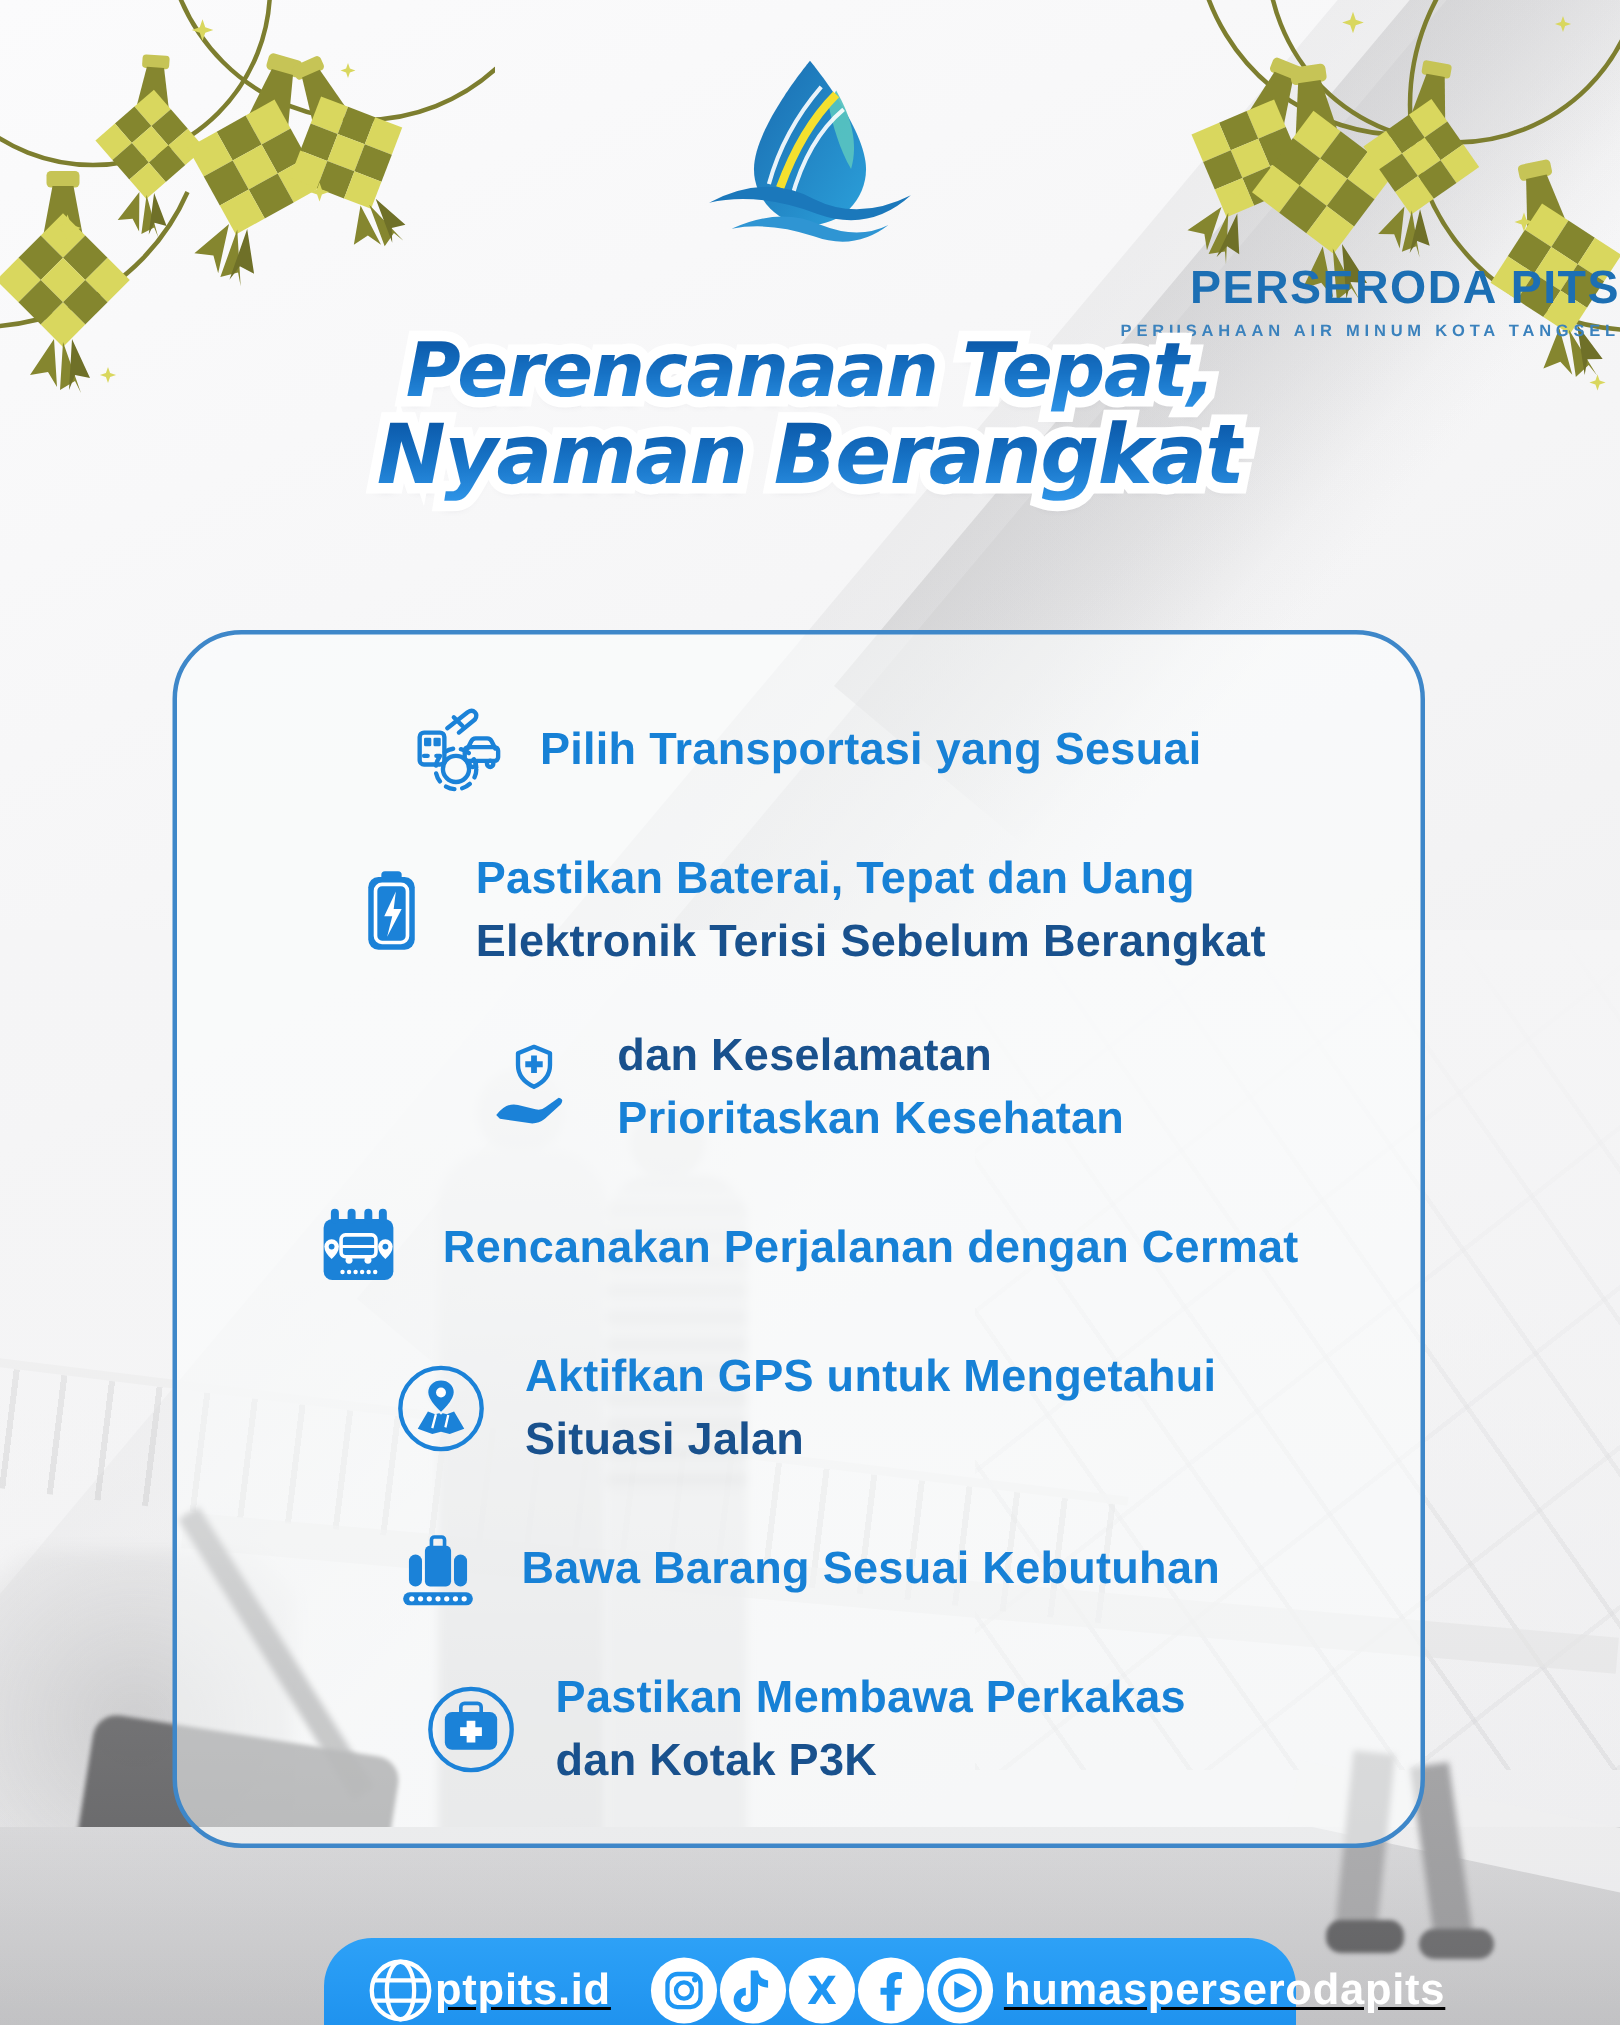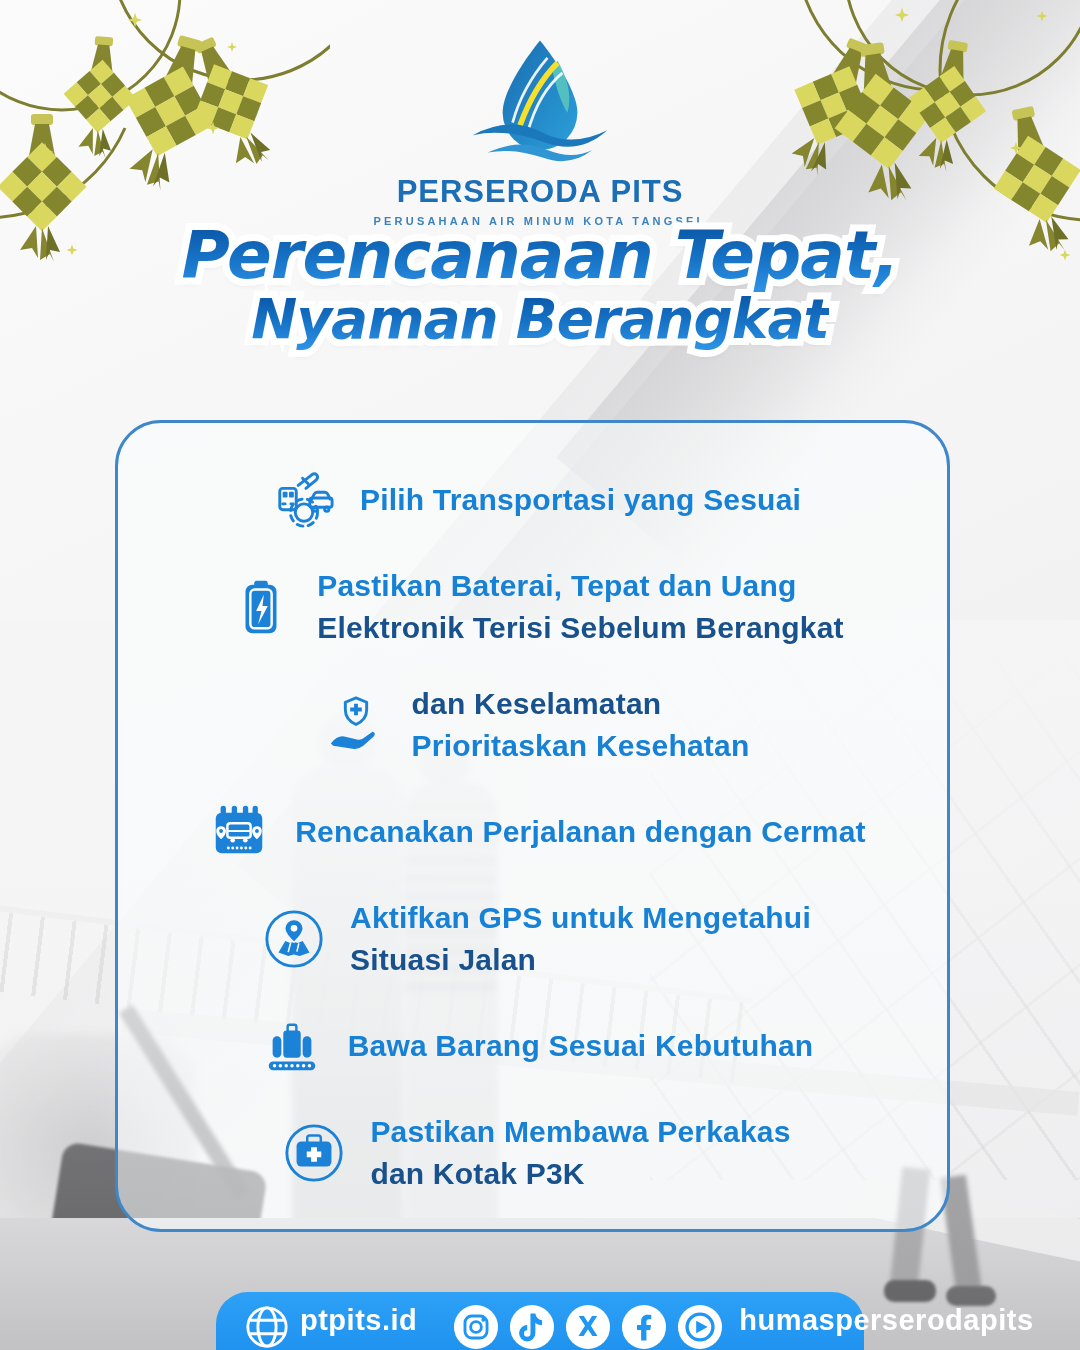--- a/index.html
+++ b/index.html
@@ -60,29 +60,29 @@
   .leg-b{left:948px;top:556px;width:26px;height:116px;background:#949496;filter:blur(2px);transform:rotate(-8deg);}
   .shoe-a{left:884px;top:660px;width:52px;height:22px;border-radius:10px;background:#59595b;filter:blur(1.5px);}
   .shoe-b{left:946px;top:666px;width:50px;height:20px;border-radius:10px;background:#626264;filter:blur(1.5px);}
   .photo-fade{left:0;top:0;width:1080px;height:730px;
     background:linear-gradient(180deg,#f5f5f6 0%,rgba(245,245,246,.82) 18%,rgba(245,245,246,.5) 42%,rgba(245,245,246,.2) 70%,rgba(245,245,246,.05) 100%);}
   
   .deco{position:absolute;top:0;z-index:4;pointer-events:none;}
   .deco.left{left:0;}
   .deco.right{right:0;}
   
-  .logo{position:absolute;left:0;top:38px;width:1080px;text-align:center;z-index:5;}
+  .logo{position:absolute;left:0;top:38px;width:1080px;text-align:right;z-index:5;}
   .logo-mark{display:block;margin:0 auto;}
   .logo-title{font-size:31px;font-weight:bold;letter-spacing:1px;color:var(--logo-blue);margin-top:4px;}
   .logo-sub{font-size:11px;font-weight:bold;letter-spacing:3.2px;color:#3b82bd;margin-top:5px;}
   
   .headline{position:absolute;left:0;top:222px;width:1080px;text-align:center;z-index:5;
     font-weight:bold;font-style:italic;font-family:"DejaVu Sans","Liberation Sans",sans-serif;}
   .hl-line{position:relative;display:inline-block;line-height:1.02;}
-  .hl1 .hl-line{font-size:66px;letter-spacing:-1px;}
+  .hl1 .hl-line{font-size:50px;letter-spacing:-1px;}
   .hl2 .hl-line{font-size:55px;letter-spacing:-1px;margin-top:2px;font-style:italic;}
   .hl-stroke{position:absolute;left:0;top:0;color:#fff;-webkit-text-stroke:14px #fff;
     text-shadow:0 4px 6px rgba(90,90,110,.35);z-index:0;}
   .hl-fill{position:relative;z-index:1;
     background:linear-gradient(180deg,#0a56a6 10%,#1773c6 55%,#2f95e8 100%);
     -webkit-background-clip:text;background-clip:text;color:transparent;}
   
   .card{position:absolute;left:115px;top:420px;width:835px;height:812px;z-index:6;
     background:rgba(252,253,254,.55);
     border:3px solid var(--card-border);border-radius:46px;
@@ -90,21 +90,21 @@
   .tip{display:flex;align-items:center;gap:18px;}
   .tip-icon{flex:0 0 76px;display:flex;align-items:center;justify-content:center;color:#1b82d8;}
   .tip-icon svg{width:62px;height:62px;}
   .tip-text{font-size:30px;font-weight:bold;line-height:42px;letter-spacing:.2px;}
   .tip-line.blue{color:var(--tip-blue);}
   .tip-line.dark{color:var(--tip-dark);}
   
   .footer-pill{position:absolute;left:216px;top:1292px;width:648px;height:100px;z-index:7;
     background:linear-gradient(180deg,#2da1f7,#1588e9);border-radius:32px;
     display:flex;align-items:flex-start;padding:12px 26px 0 28px;gap:10px;}
-  .footer-inner{display:flex;align-items:flex-start;gap:10px;width:100%;}
+  .footer-inner{display:flex;align-items:center;width:100%;text-decoration:underline;}
   .f-icon{width:46px;height:46px;flex:0 0 auto;display:flex;align-items:center;justify-content:center;}
   .f-text{color:#fff;font-size:29px;font-weight:bold;letter-spacing:.5px;white-space:nowrap;}
   .f-text.site{margin-right:26px;}
   .f-text.handle{margin-left:6px;}
   .sprite{position:absolute;width:0;height:0;overflow:hidden;}
 </style>
 </head>
 <body>
 
 <svg class="sprite" xmlns="http://www.w3.org/2000/svg">

